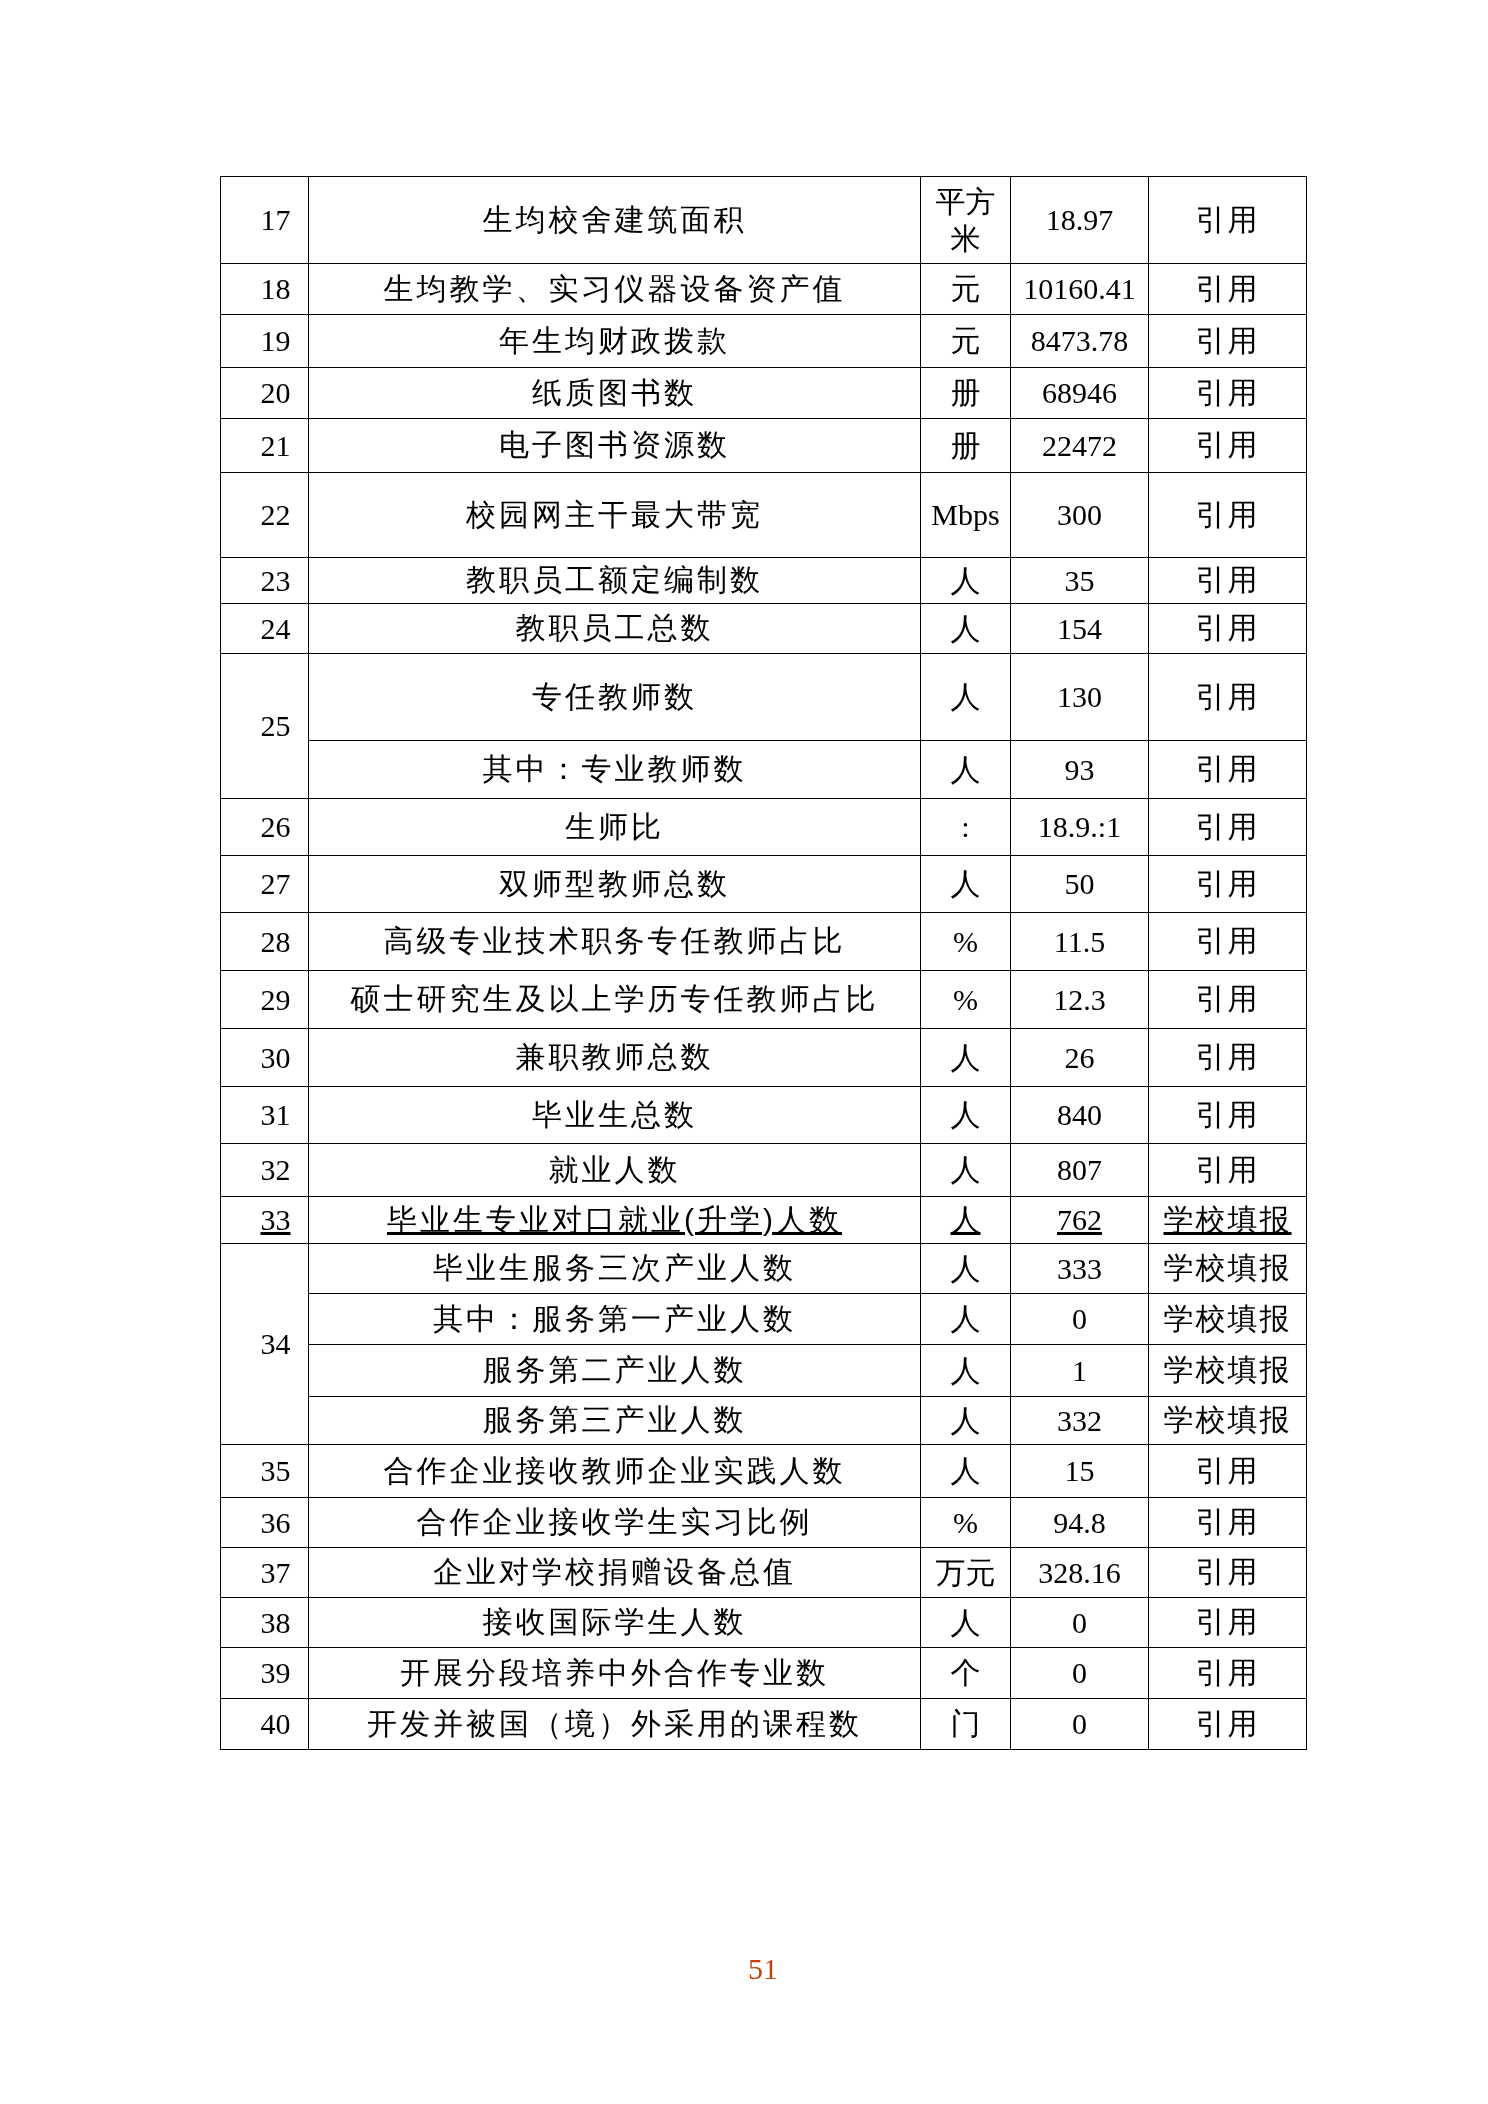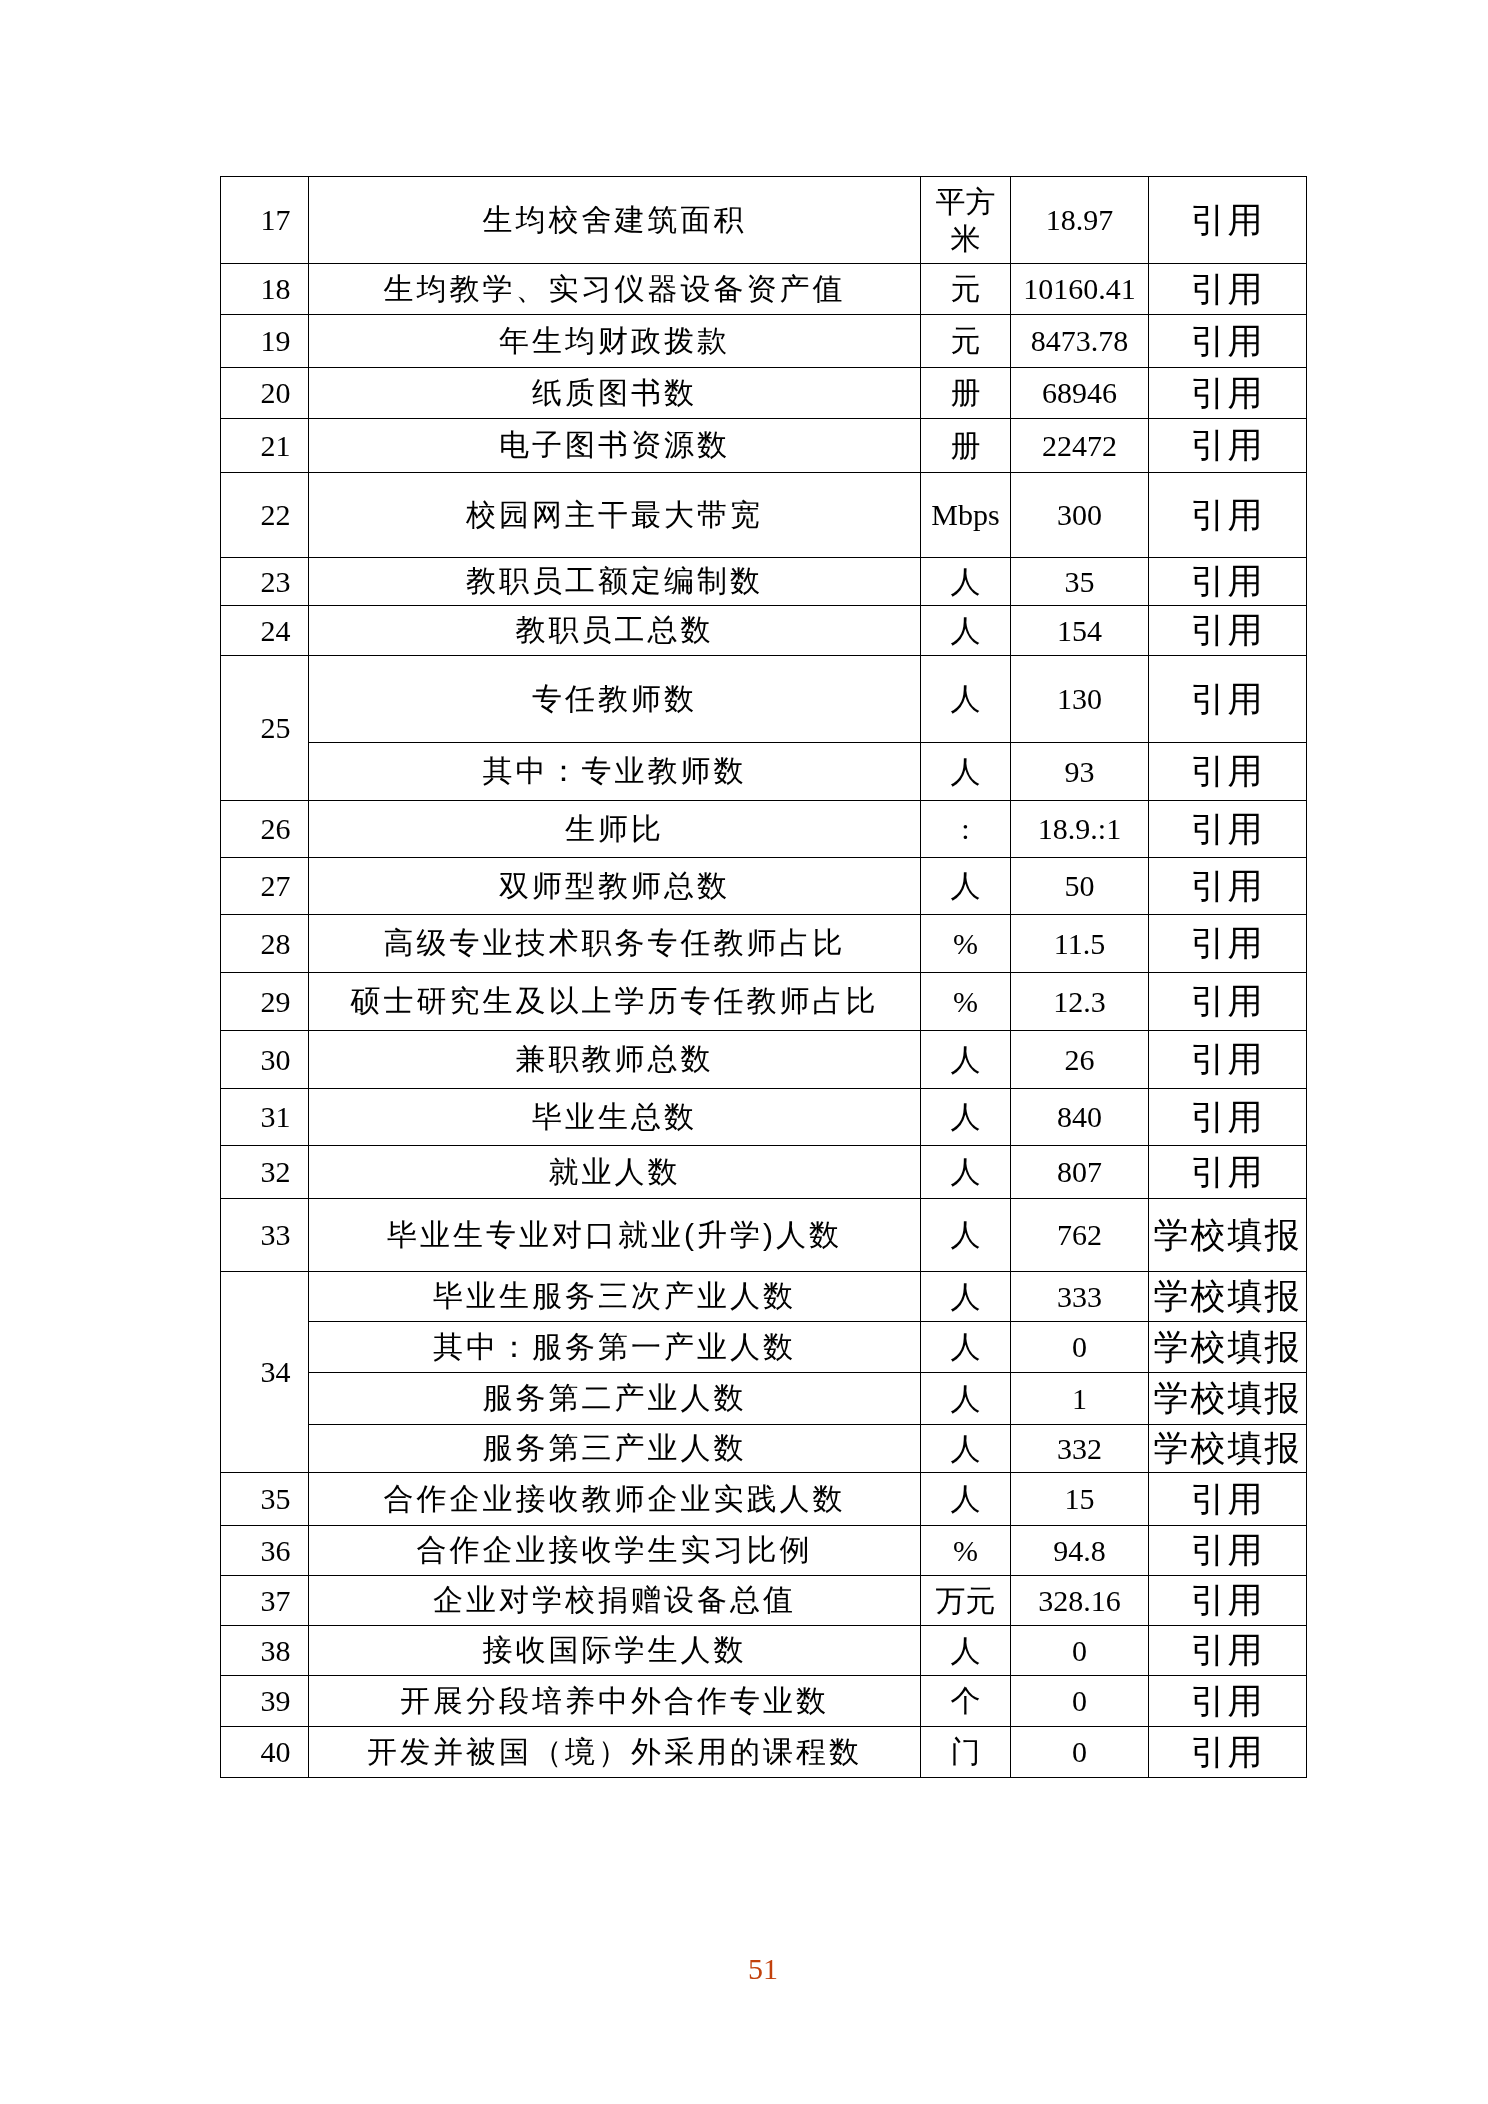--- a/index.html
+++ b/index.html
@@ -44,21 +44,21 @@
     font-family: "Liberation Serif", serif;
     font-size: 30px;
     line-height: 1.25;
   }
   .c-value {
     font-family: "Liberation Serif", serif;
     font-size: 30px;
   }
   .c-source {
     font-family: "Liberation Sans", sans-serif;
-    font-size: 35px;
+    font-size: 30px;
     letter-spacing: 2px;
   }
   .page-number {
     position: absolute;
     left: 220px;
     top: 1952px;
     width: 1086px;
     text-align: center;
     font-family: "Liberation Serif", serif;
     font-size: 30px;
@@ -189,21 +189,21 @@
           <td class="c-value">840</td>
           <td class="c-source">引用</td>
         </tr>
         <tr style="height: 53px; margin-left: 34px;">
           <td class="c-no" rowspan="1">32</td>
           <td class="c-name">就业人数</td>
           <td class="c-unit">人</td>
           <td class="c-value">807</td>
           <td class="c-source">引用</td>
         </tr>
-        <tr style="height: 73px;">
+        <tr style="height: 47px; text-decoration: underline;">
           <td class="c-no" rowspan="1">33</td>
           <td class="c-name">毕业生专业对口就业(升学)人数</td>
           <td class="c-unit">人</td>
           <td class="c-value">762</td>
           <td class="c-source">学校填报</td>
         </tr>
         <tr style="height: 50px;">
           <td class="c-no" rowspan="4">34</td>
           <td class="c-name">毕业生服务三次产业人数</td>
           <td class="c-unit">人</td>

